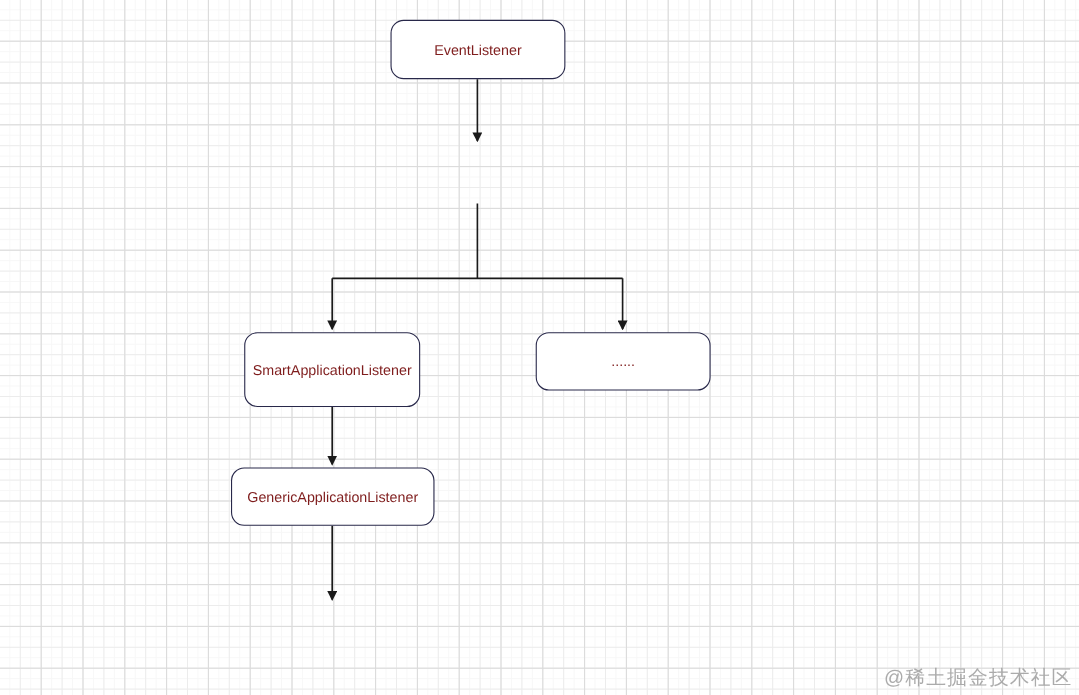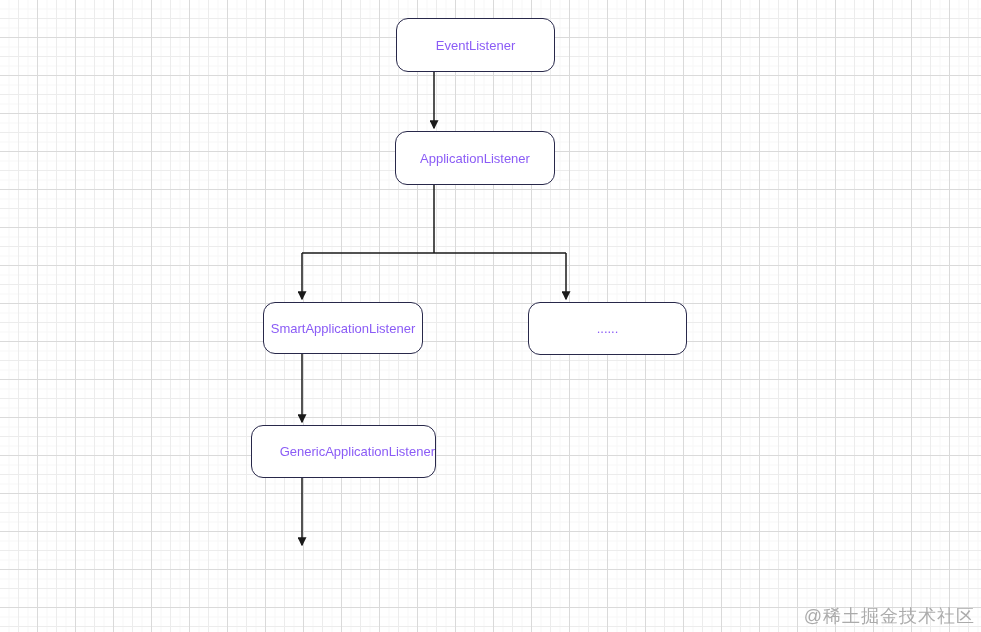--- a/index.html
+++ b/index.html
@@ -31,31 +31,30 @@
   .node {
     position: absolute;
     box-sizing: border-box;
     background: #ffffff;
     border: 1.5px solid #28284a;
     border-radius: 12px;
     display: flex;
     align-items: center;
     justify-content: center;
     font-size: 13px;
-    color: #8b5cf6;
+    color: #7f1d1d;
     text-align: center;
     white-space: nowrap;
     z-index: 2;
-    margin-left: 41px;
   }
   #node-event-listener   { left: 355px; top: 18px;  width: 159px; height: 54px; }
   #node-app-listener     { left: 354px; top: 131px; width: 160px; height: 54px; }
-  #node-smart-listener   { left: 222px; top: 302px; width: 160px; height: 52px; }
+  #node-smart-listener   { left: 222px; top: 302px; width: 160px; height: 68px; }
   #node-ellipsis         { left: 487px; top: 302px; width: 159px; height: 53px; }
-  #node-generic-listener { left: 210px; top: 425px; width: 185px; height: 53px; justify-content: flex-end; }
+  #node-generic-listener { left: 210px; top: 425px; width: 185px; height: 53px; }
   #node-logging-listener { left: 210px; top: 548px; width: 186px; height: 54px; }
 
   .connector-layer {
     position: absolute;
     left: 0;
     top: 0;
     width: 981px;
     height: 632px;
     z-index: 1;
     pointer-events: none;
@@ -95,23 +94,20 @@
 
     <path d="M302,354 L302,422" stroke="#1a1a1a" stroke-width="1.5" fill="none" marker-end="url(#arrow-down)"></path>
 
     <path d="M302,478 L302,545" stroke="#1a1a1a" stroke-width="1.5" fill="none" marker-end="url(#arrow-down)"></path>
   </svg>
 
   <div class="node" id="node-event-listener">
     <span>EventListener</span>
   </div>
 
-  <div class="node" id="node-app-listener">
-    <span>ApplicationListener</span>
-  </div>
 
   <div class="node" id="node-smart-listener">
     <span>SmartApplicationListener</span>
   </div>
 
   <div class="node" id="node-ellipsis">
     <span>......</span>
   </div>
 
   <div class="node" id="node-generic-listener">

